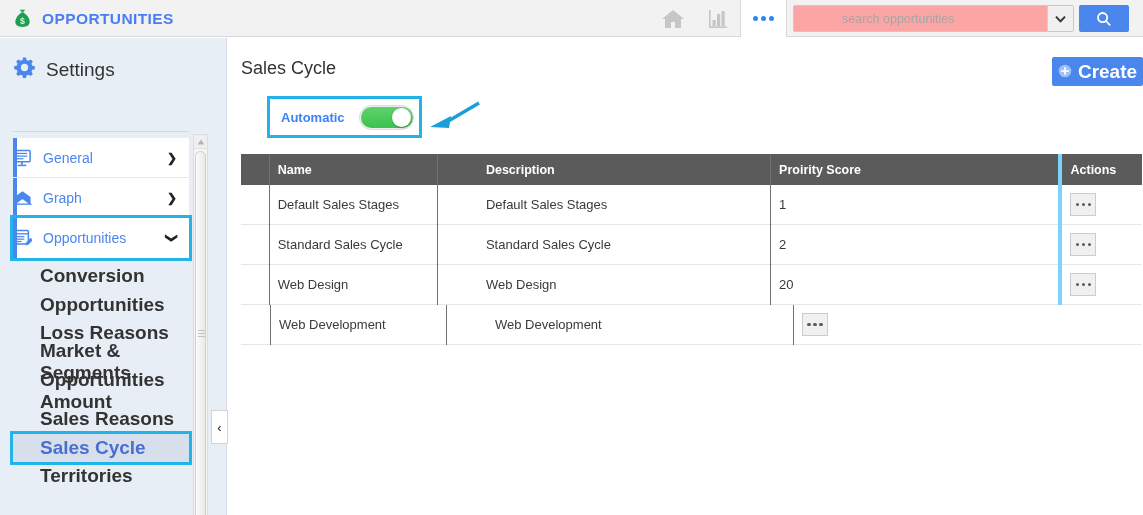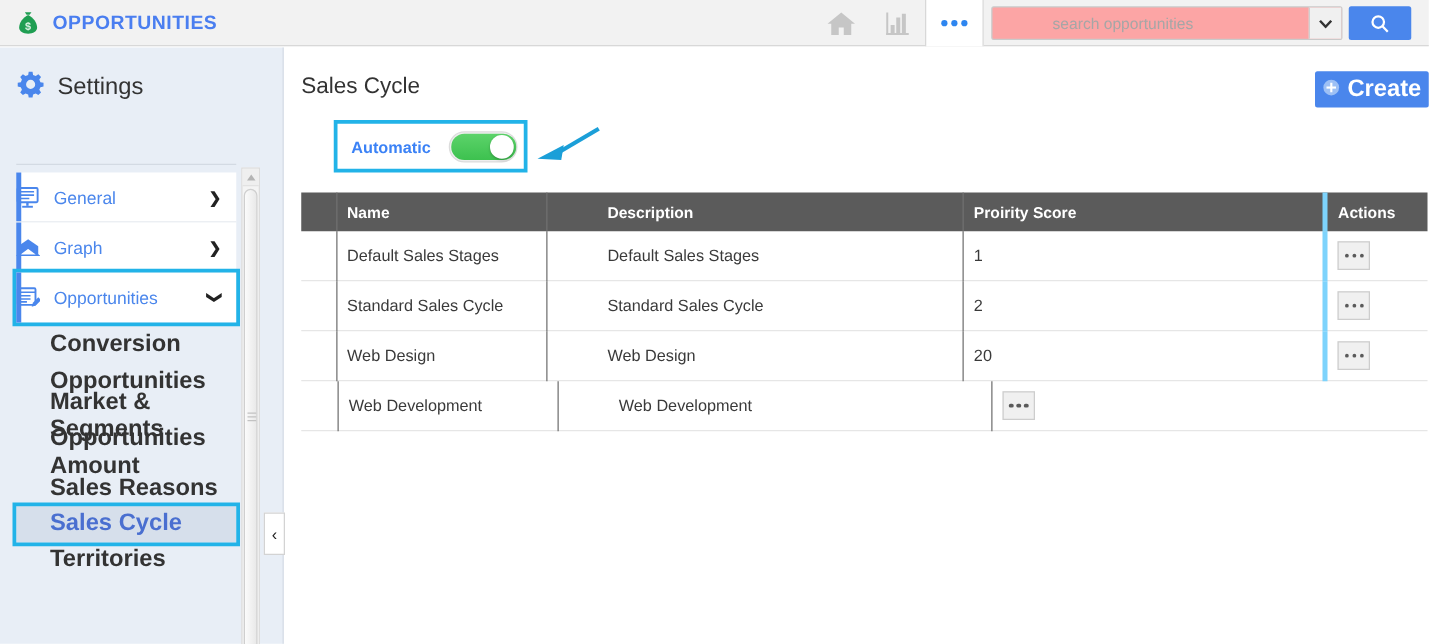--- a/index.html
+++ b/index.html
@@ -349,20 +349,23 @@
   </div>
 
   <div class="nav-sub">
     <div class="sub-item">
         <span>Conversion</span>
       </div>
     <div class="sub-item">
         <span>Opportunities</span>
       </div>
     <div class="sub-item">
+        <span>Loss Reasons</span>
+      </div>
+    <div class="sub-item">
         <span>Market &amp; Segments</span>
       </div>
     <div class="sub-item">
         <span>Opportunities Amount</span>
       </div>
     <div class="sub-item">
         <span>Sales Reasons</span>
       </div>
     <div class="sub-item selected">
         <span>Sales Cycle</span>

